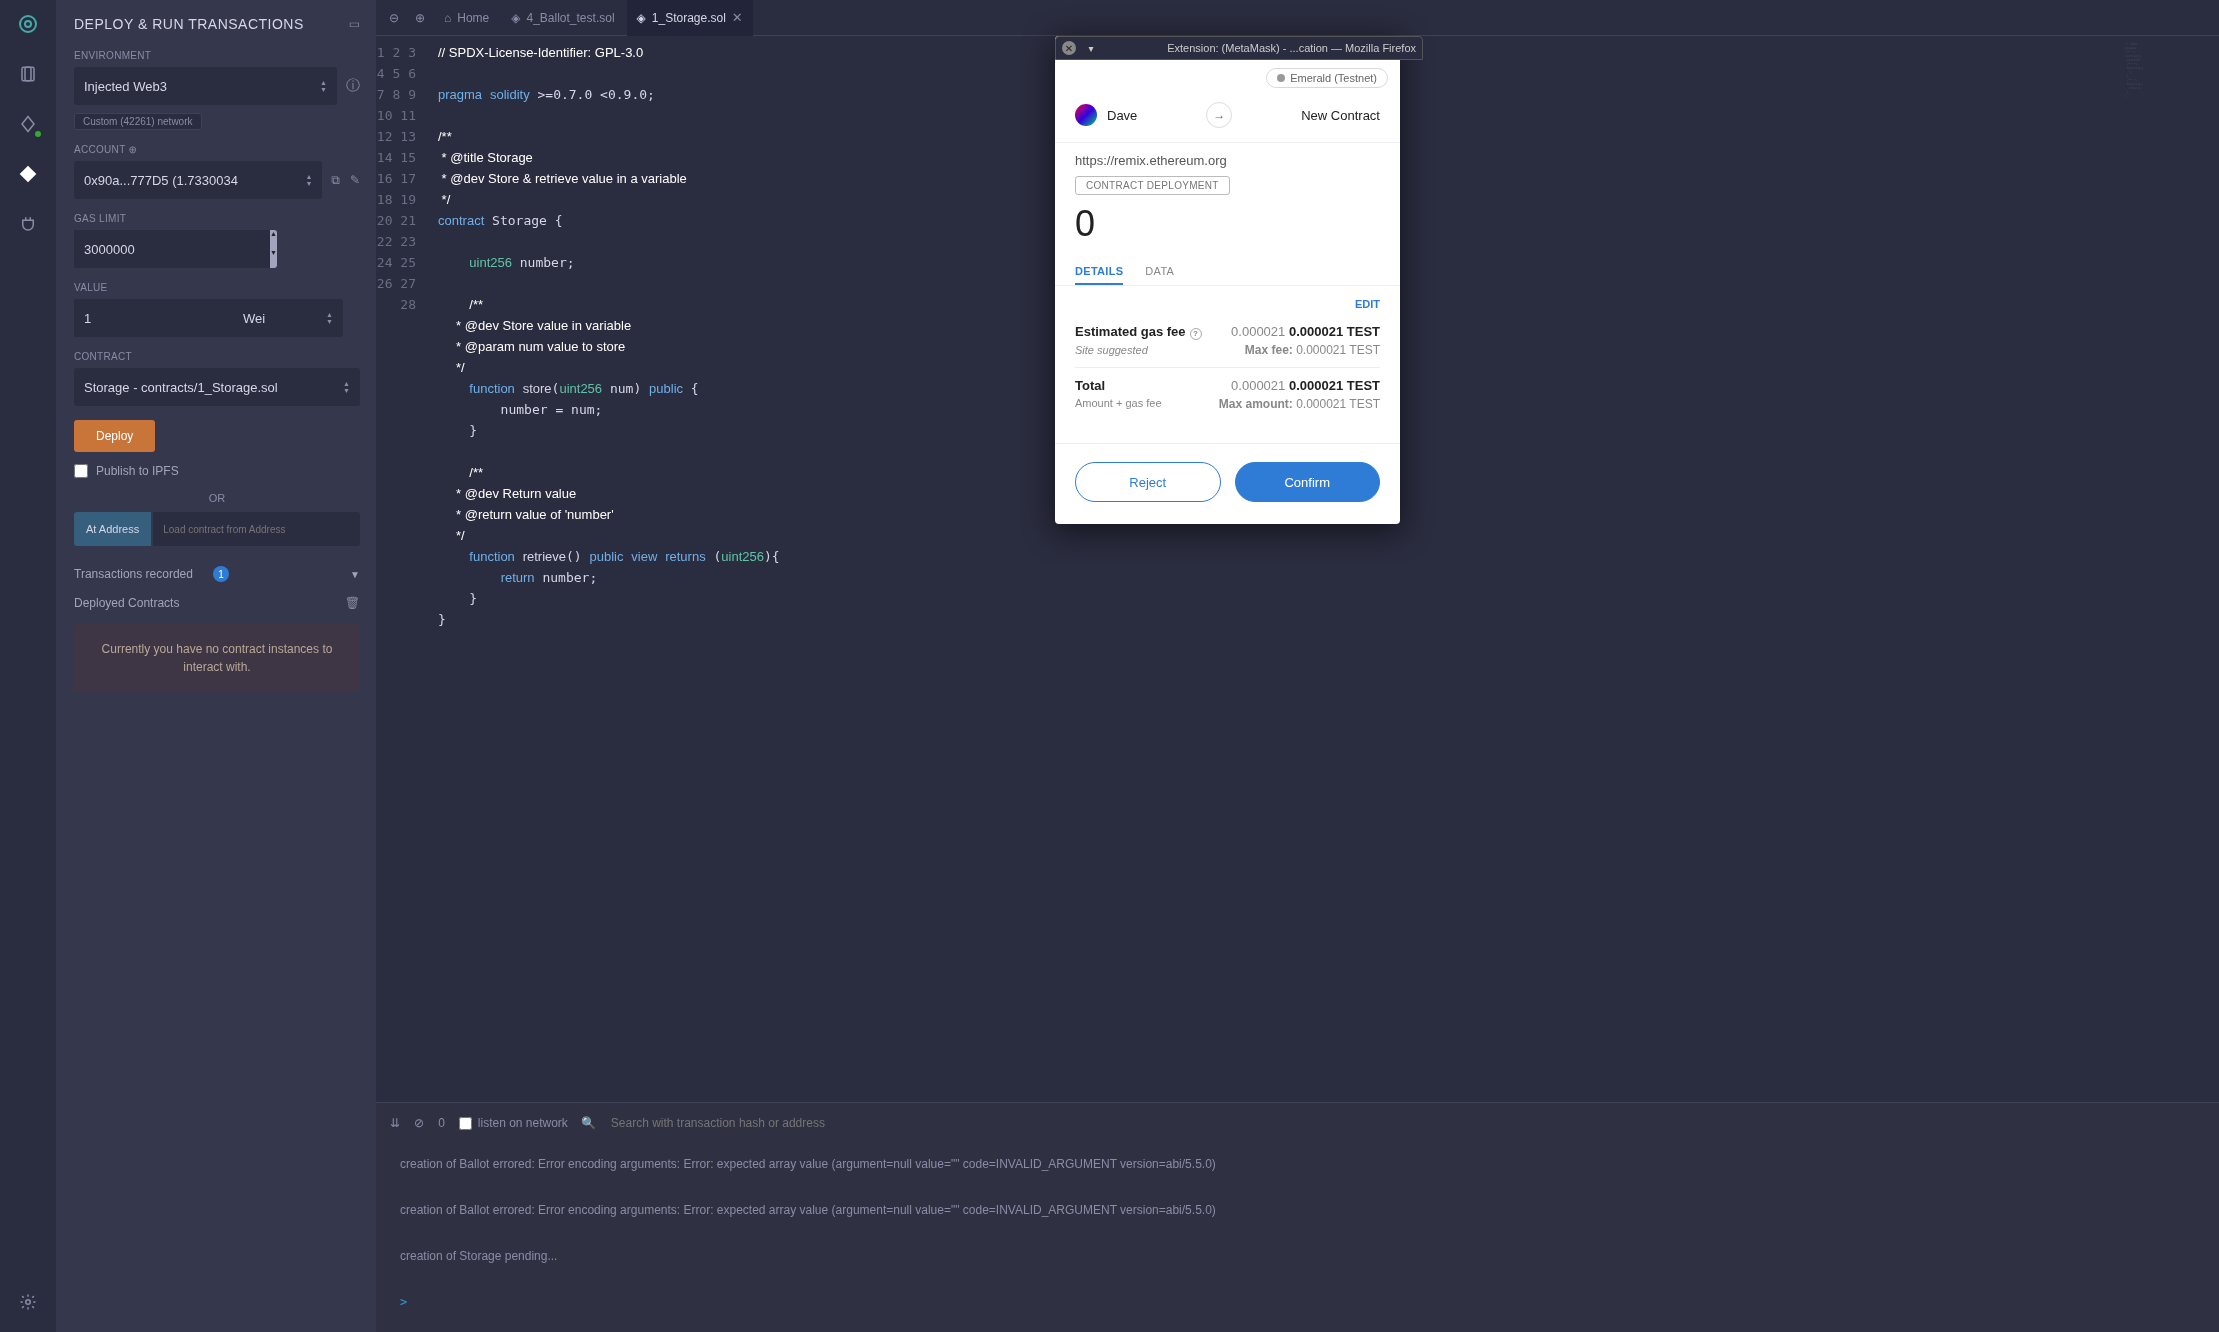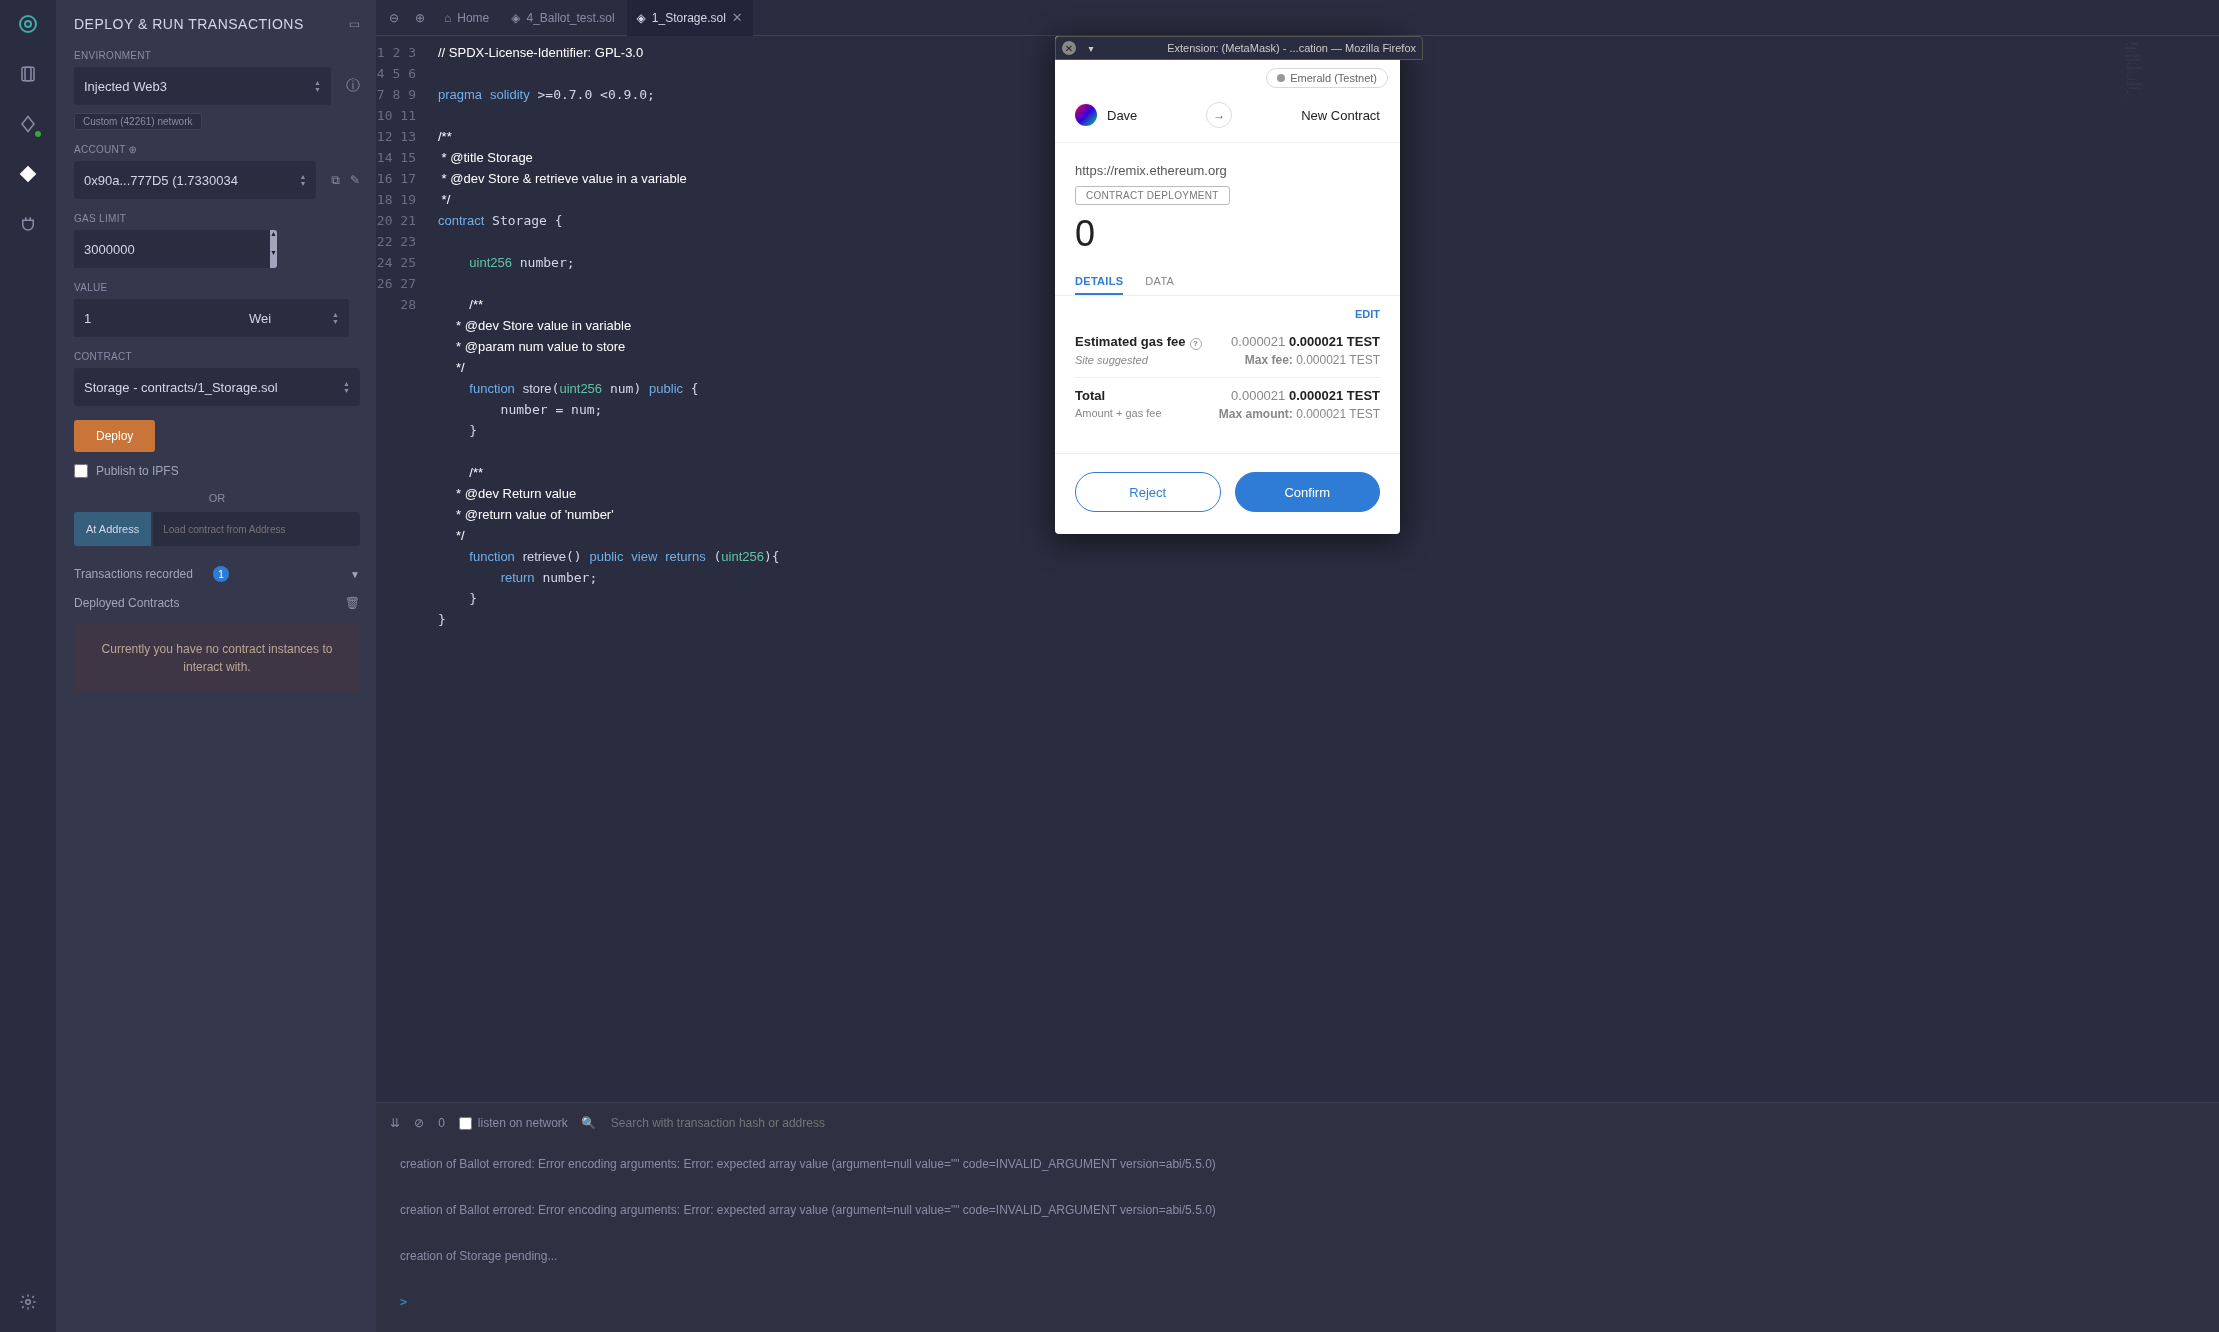--- a/index.html
+++ b/index.html
@@ -7,21 +7,21 @@
 .app{display:flex;height:1332px}
 .icon-rail{width:56px;background:#2a2c3f;display:flex;flex-direction:column;align-items:center;padding-top:12px;gap:26px;position:relative}
 .icon-rail .rail-btn{width:24px;height:24px;display:flex;align-items:center;justify-content:center;color:#8a8ba7;cursor:pointer;position:relative}
 .icon-rail .rail-btn.active{color:#fff}
 .icon-rail .settings{position:absolute;bottom:18px}
 .side-panel{width:320px;background:#35384c;padding:16px 16px 16px 18px;overflow-y:auto}
 .side-title-row{display:flex;justify-content:space-between;align-items:center;margin-bottom:18px}
 .side-title{font-weight:400;font-size:14px;color:#d5d6e6;letter-spacing:.5px}
 .label{font-size:10px;color:#8a8ba7;margin-bottom:6px;letter-spacing:.3px}
 .select{background:#2a2c3f;border:none;color:#d5d6e6;height:38px;border-radius:3px;padding:0 10px;display:flex;align-items:center;justify-content:space-between;font-size:13px;cursor:pointer}
-.row{display:flex;gap:15px;align-items:center}
+.row{display:flex;gap:9px;align-items:center}
 .select.flex{flex:1}
 .info-icon{color:#8a8ba7;cursor:pointer;font-size:14px}
 .badge-net{display:inline-block;background:#2a2c3f;border:1px solid #3e4157;border-radius:2px;padding:2px 8px;font-size:10px;color:#8a8ba7;margin-top:8px}
 .section{margin-bottom:14px}
 .input-num-wrap{display:flex}
 .input-num{background:#2a2c3f;border:none;color:#d5d6e6;height:38px;padding:0 10px;flex:1;font-size:13px}
 .spinner{width:16px;background:#a2a3bd;display:flex;flex-direction:column;border-radius:0 3px 3px 0}
 .spinner div{flex:1;font-size:7px;text-align:center;cursor:pointer;color:#222}
 .btn-deploy{background:#c97539;color:#fff;border:none;padding:9px 22px;border-radius:3px;font-size:12px;cursor:pointer;margin-bottom:12px}
 .checkbox-row{display:flex;align-items:center;gap:8px;font-size:12px;color:#a2a3bd;margin-bottom:14px}
@@ -63,21 +63,21 @@
 .mm-titlebar .tb-btn{width:14px;height:14px;border-radius:50%;display:flex;align-items:center;justify-content:center;font-size:10px;cursor:pointer}
 .mm-titlebar .tb-close{background:#888;color:#222}
 .mm-content{margin-top:24px}
 .mm-net{display:flex;justify-content:flex-end;padding:8px 12px}
 .mm-net-pill{border:1px solid #d9d9d9;border-radius:12px;padding:3px 10px;font-size:11px;color:#666;display:flex;align-items:center;gap:5px;cursor:pointer}
 .mm-net-dot{width:8px;height:8px;border-radius:50%;background:#999}
 .mm-actors{display:flex;align-items:center;justify-content:space-between;padding:6px 20px 14px}
 .mm-actor{display:flex;align-items:center;gap:10px;font-size:13px;color:#222}
 .mm-avatar{width:22px;height:22px;border-radius:50%;background:linear-gradient(135deg,#f04,#30d,#0c8)}
 .mm-arrow{width:26px;height:26px;border:1px solid #ddd;border-radius:50%;display:flex;align-items:center;justify-content:center;color:#666}
-.mm-site{border-top:1px solid #eee;padding:20px 20px 0;font-size:13px;color:#555}
+.mm-site{border-top:1px solid #eee;padding:10px 20px 0;font-size:13px;color:#555}
 .mm-contract-badge{display:inline-block;border:1px solid #bbb;border-radius:3px;padding:3px 10px;font-size:10px;color:#777;margin-top:8px;letter-spacing:.3px}
 .mm-amount{font-size:36px;color:#222;padding:8px 20px 14px}
 .mm-tabs{display:flex;gap:22px;padding:0 20px;border-bottom:1px solid #eee}
 .mm-tab{font-size:11px;color:#888;padding:6px 0;cursor:pointer;letter-spacing:.3px}
 .mm-tab.active{color:#2e7cd6;border-bottom:2px solid #2e7cd6;font-weight:600}
 .mm-details{padding:12px 20px}
 .mm-edit{text-align:right;color:#2e7cd6;font-size:11px;font-weight:600;cursor:pointer;margin-bottom:4px}
 .mm-row{display:flex;justify-content:space-between;align-items:flex-start;padding:10px 0}
 .mm-row + .mm-row{border-top:1px solid #eee}
 .mm-row-label{font-size:13px;color:#222;font-weight:600}

